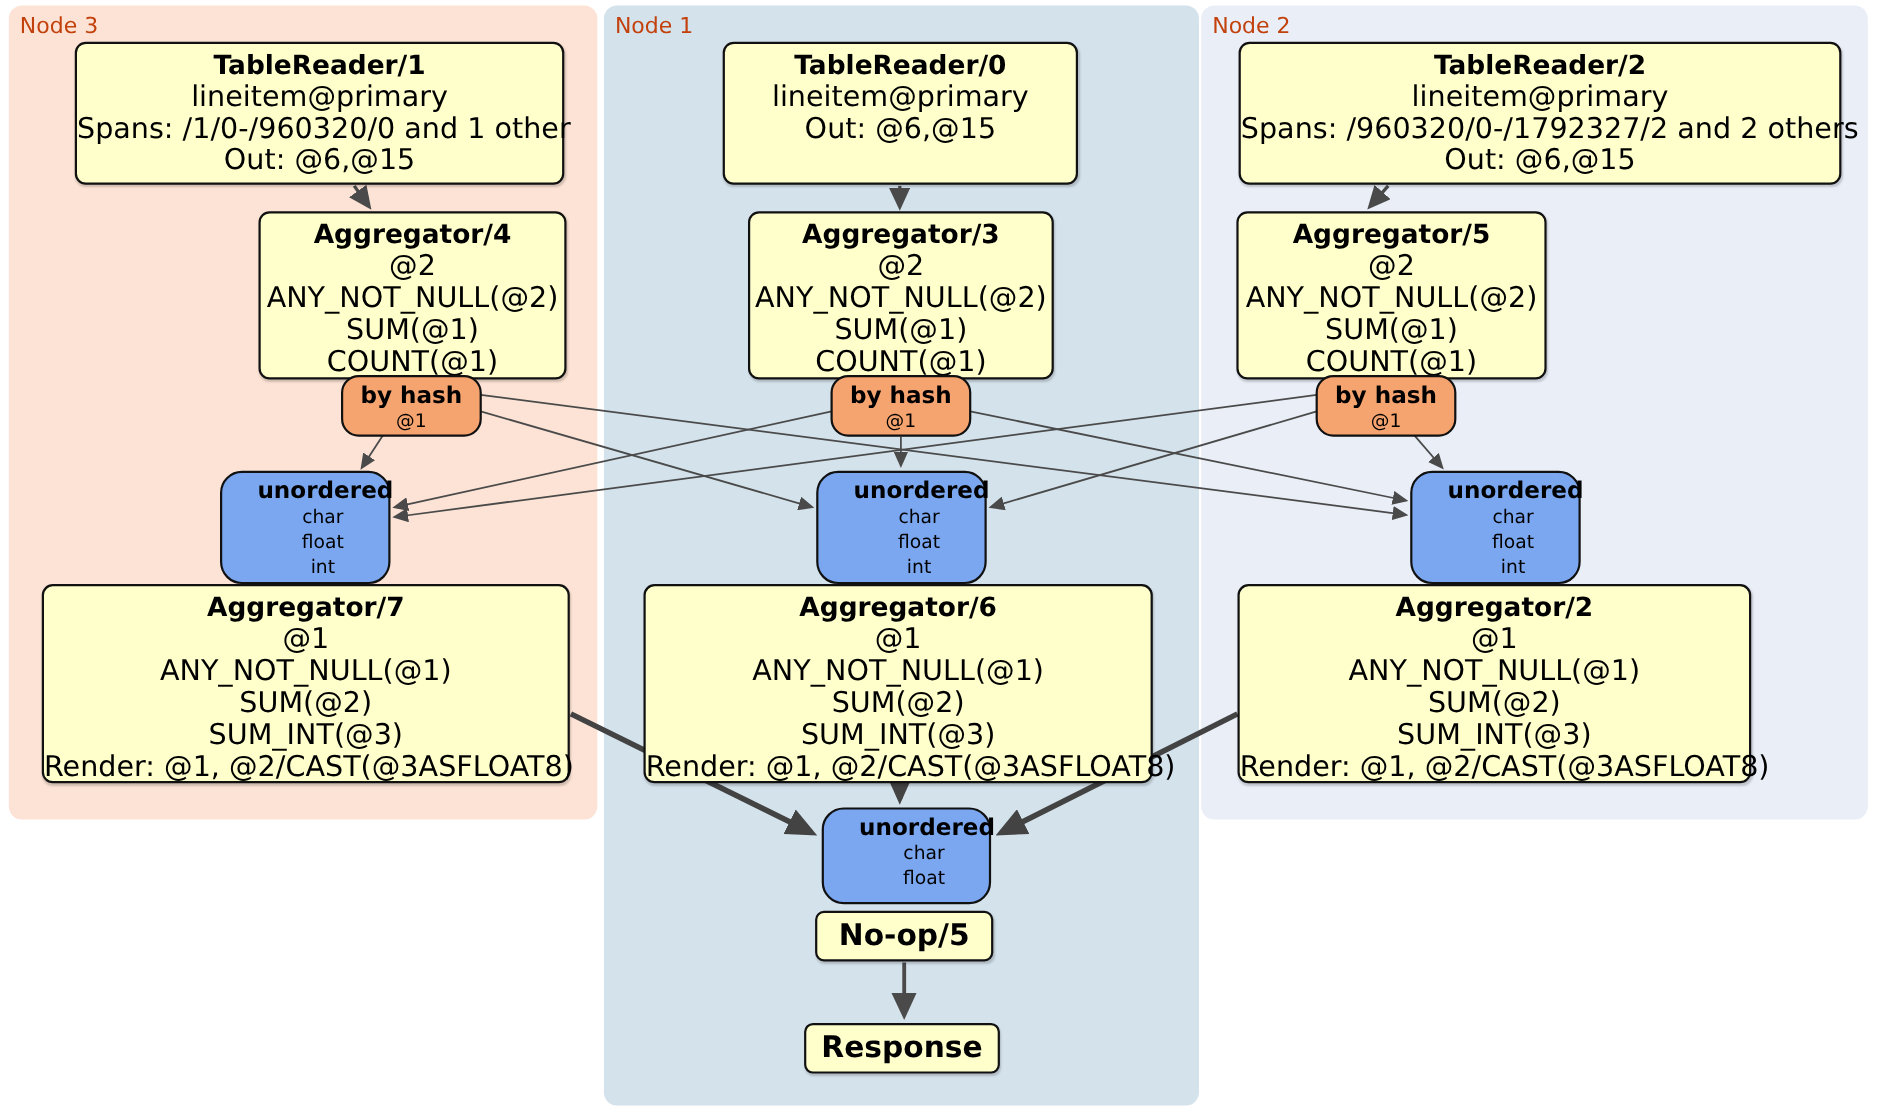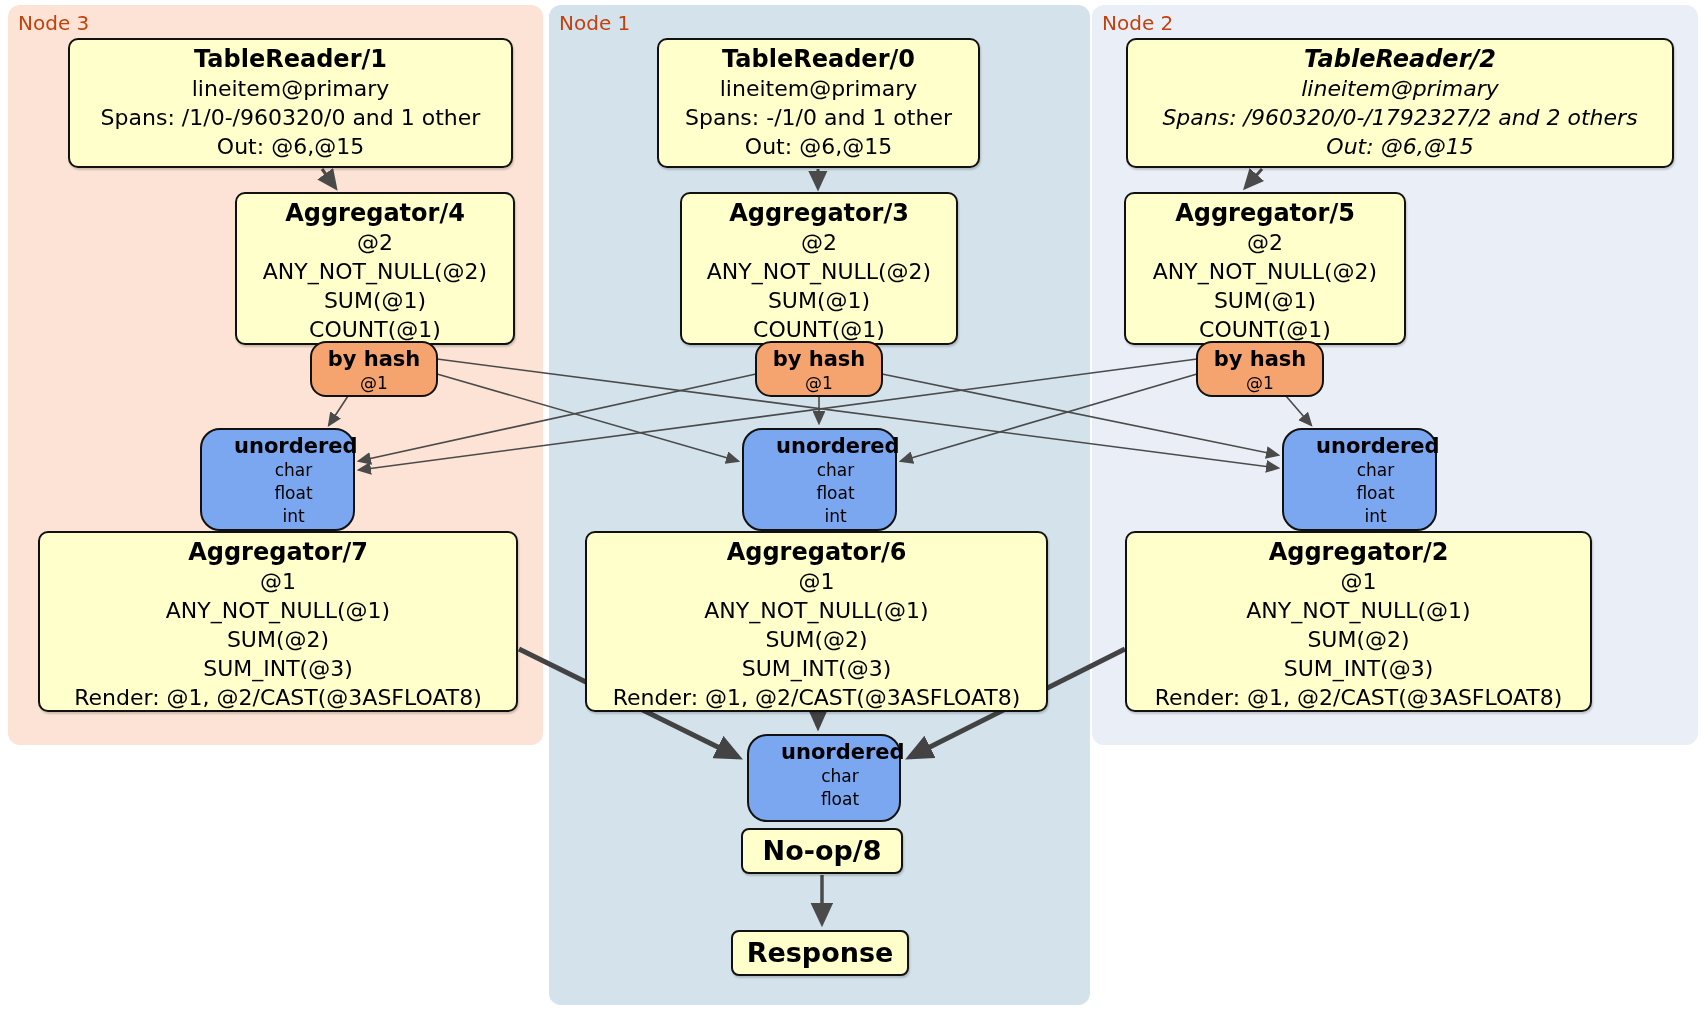--- a/index.html
+++ b/index.html
@@ -16,21 +16,21 @@
   svg.edges{position:absolute;left:0;top:0;z-index:1;}
   .pbox{
     position:absolute;z-index:2;box-sizing:border-box;
     border:2px solid var(--border);text-align:center;
     padding-top:4px;
   }
   .yellow{background:var(--box_yellow);border-radius:10px;box-shadow:1px 2px 2px rgba(0,0,0,0.18);}
   .orange{background:var(--box_orange);border-radius:16px;}
   .blue{background:var(--box_blue);border-radius:20px;padding-left:32px;}
   .btitle{font-size:24px;font-weight:bold;line-height:30px;white-space:nowrap;}
-  .bline{font-size:22px;line-height:29px;white-space:nowrap;}
+  .bline{font-size:26px;line-height:29px;white-space:nowrap;}
   .mini .btitle{font-size:21px;line-height:25px;}
   .mini .bline{font-size:17px;line-height:23px;}
   .single{display:flex;align-items:center;justify-content:center;padding-top:0;}
   .single .btitle{font-size:27px;}
 </style>
 </head>
 <body>
 
 <div class="canvas">
 
@@ -80,24 +80,23 @@
 
   <div class="pbox yellow" style="left:68px;top:38px;width:445px;height:130px;">
     <div class="btitle">TableReader/1</div>
     <div class="bline">lineitem@primary</div>
     <div class="bline">Spans: /1/0-/960320/0 and 1 other</div>
     <div class="bline">Out: @6,@15</div>
   </div>
   <div class="pbox yellow" style="left:657px;top:38px;width:323px;height:130px;">
     <div class="btitle">TableReader/0</div>
     <div class="bline">lineitem@primary</div>
-    <div class="bline">Spans: -/1/0 and 1 other</div>
     <div class="bline">Out: @6,@15</div>
   </div>
-  <div class="pbox yellow" style="left:1126px;top:38px;width:548px;height:130px;font-style:italic;">
+  <div class="pbox yellow" style="left:1126px;top:38px;width:548px;height:130px;">
     <div class="btitle">TableReader/2</div>
     <div class="bline">lineitem@primary</div>
     <div class="bline">Spans: /960320/0-/1792327/2 and 2 others</div>
     <div class="bline">Out: @6,@15</div>
   </div>
 
   <div class="pbox yellow" style="left:235px;top:192px;width:280px;height:153px;">
     <div class="btitle">Aggregator/4</div>
     <div class="bline">@2</div>
     <div class="bline">ANY_NOT_NULL(@2)</div>
@@ -176,19 +175,19 @@
     <div class="bline">Render: @1, @2/CAST(@3ASFLOAT8)</div>
   </div>
 
   <div class="pbox blue mini" style="left:747px;top:734px;width:154px;height:88px;">
     <div class="btitle">unordered</div>
     <div class="bline">char</div>
     <div class="bline">float</div>
   </div>
 
   <div class="pbox yellow single" style="left:741px;top:828px;width:162px;height:46px;border-radius:8px;">
-    <div class="btitle">No-op/8</div>
+    <div class="btitle">No-op/5</div>
   </div>
   <div class="pbox yellow single" style="left:731px;top:930px;width:178px;height:46px;border-radius:8px;">
     <div class="btitle">Response</div>
   </div>
 
 </div>
 
 </body></html>

